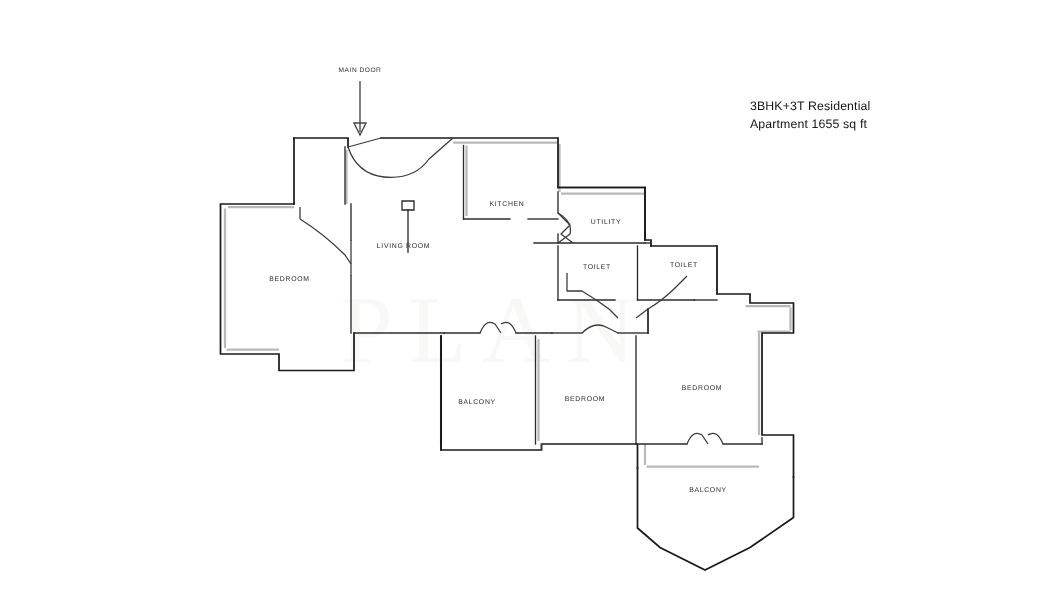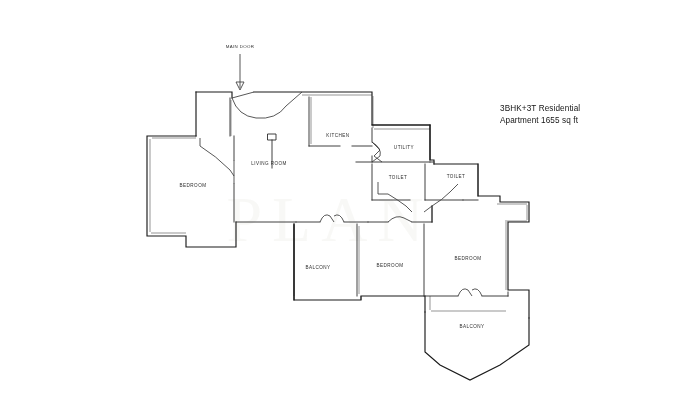--- a/index.html
+++ b/index.html
@@ -83,21 +83,20 @@
     position: absolute;
     left: 500px;
     top: 65px;
     width: 160px;
     font-family: "Liberation Sans", sans-serif;
     font-size: 8.2px;
     line-height: 11.5px;
     color: #151515;
     letter-spacing: 0.1px;
     white-space: pre-line;
-    margin-top: 38px;
   }
   .watermark {
     position: absolute;
     left: 150px;
     top: 150px;
     width: 360px;
     height: 140px;
     pointer-events: none;
     opacity: 0.055;
     font-family: "Liberation Serif", serif;

